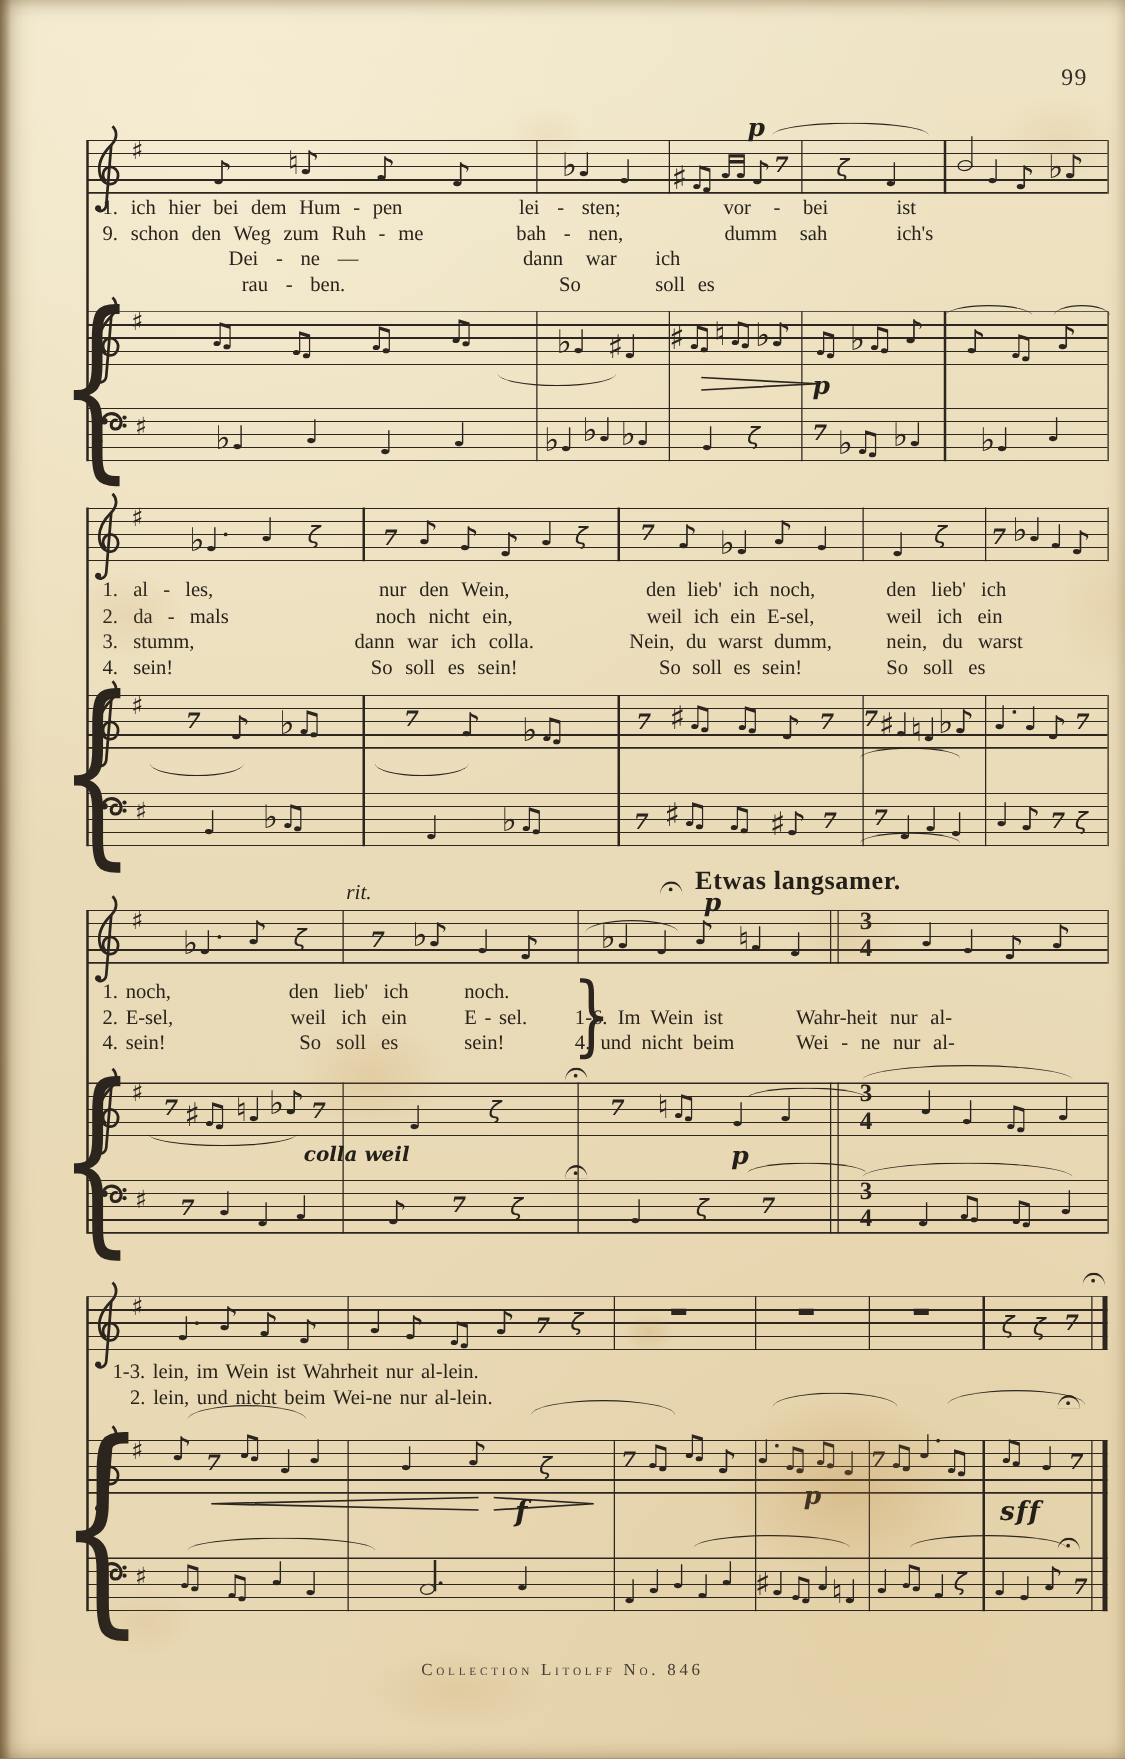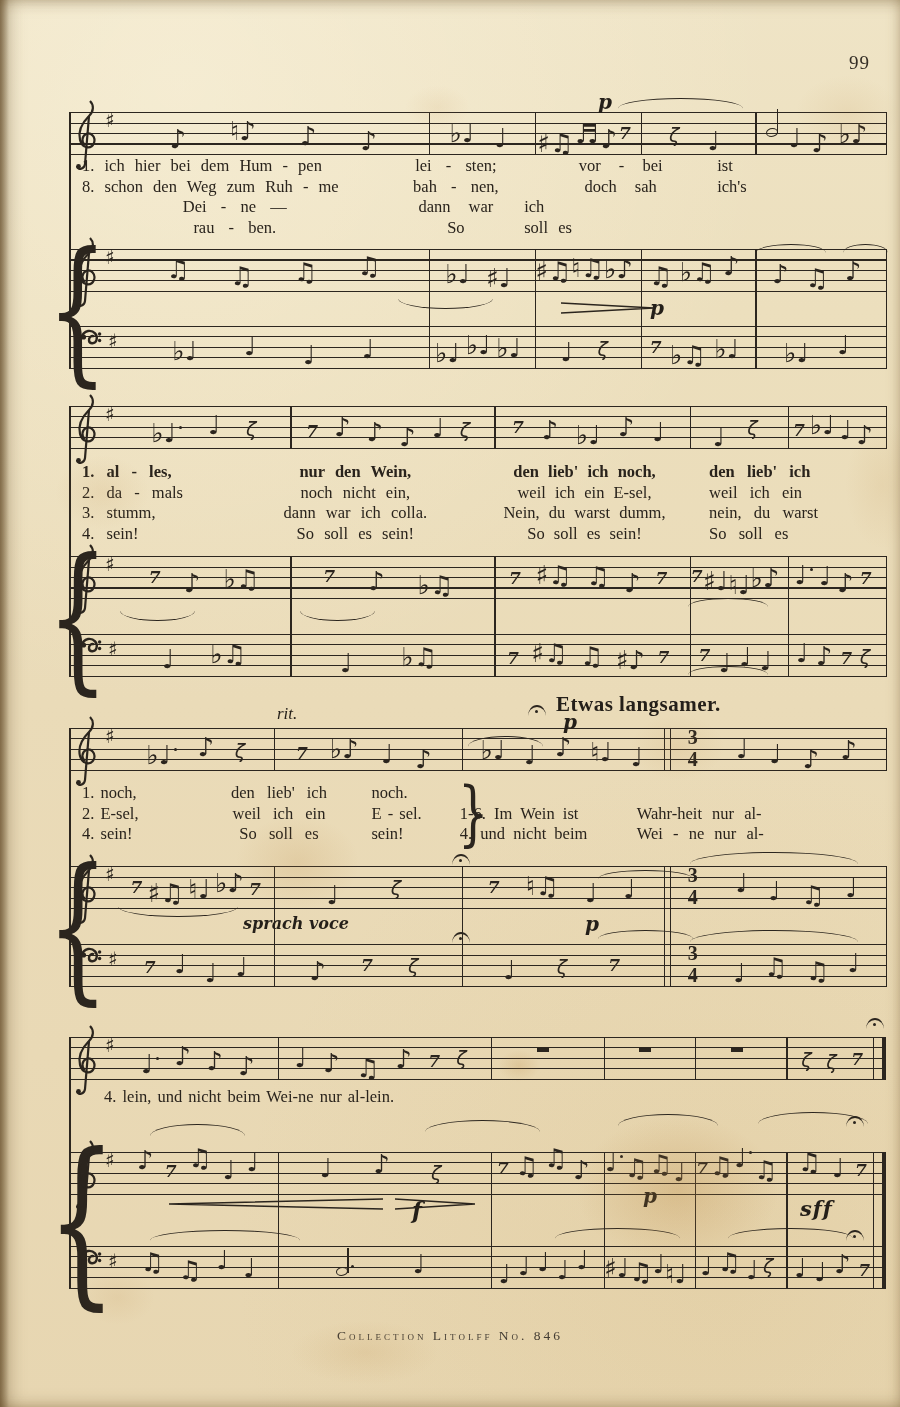--- a/index.html
+++ b/index.html
@@ -154,23 +154,23 @@
         <div class="vbar" style="left: 100%;"></div>
       </div>
       <div class="lyrics" style="top: 156px;">
         <div class="lyr-row" style="grid-template-columns: 38% 17% 24% 21%;">
           <span class="lyr-cell l ws6">1. ich hier bei dem Hum - pen</span>
           <span class="lyr-cell c ws10">lei - sten;</span>
           <span class="lyr-cell c ws14">vor - bei</span>
           <span class="lyr-cell l ws6">ist</span>
         </div>
         <div class="lyr-row" style="grid-template-columns: 38% 17% 24% 21%;">
-          <span class="lyr-cell l ws6">8. schon den Weg zum Ruh - me</span>
+          <span class="lyr-cell l ws6">9. schon den Weg zum Ruh - me</span>
           <span class="lyr-cell c ws10">bah - nen,</span>
-          <span class="lyr-cell c ws14">doch sah</span>
+          <span class="lyr-cell c ws14">dumm sah</span>
           <span class="lyr-cell l ws6">ich's</span>
         </div>
         <div class="lyr-row" style="grid-template-columns: 38% 17% 24% 21%;">
           <span class="lyr-cell c ws10">Dei - ne —</span>
           <span class="lyr-cell c ws14">dann war</span>
           <span class="lyr-cell l ws6">ich</span>
         </div>
         <div class="lyr-row" style="grid-template-columns: 38% 17% 24% 21%;">
           <span class="lyr-cell c ws10">rau - ben.</span>
           <span class="lyr-cell c ws14">So</span>
@@ -381,21 +381,21 @@
             <span class="nt">♪</span>
           </span>
         </div>
         <div class="vbar" style="left: 27%;"></div>
         <div class="vbar" style="left: 52%;"></div>
         <div class="vbar" style="left: 76%;"></div>
         <div class="vbar" style="left: 88%;"></div>
         <div class="vbar" style="left: 100%;"></div>
       </div>
       <div class="lyrics" style="top: 462px;">
-        <div class="lyr-row" style="grid-template-columns: 21% 26% 31% 22%; font-weight: bold;">
+        <div class="lyr-row" style="grid-template-columns: 21% 26% 31% 22%;">
           <span class="lyr-cell l ws8">1. al - les,</span>
           <span class="lyr-cell c ws6">nur den Wein,</span>
           <span class="lyr-cell c ws5">den lieb' ich noch,</span>
           <span class="lyr-cell l ws8">den lieb' ich</span>
         </div>
         <div class="lyr-row" style="grid-template-columns: 21% 26% 31% 22%;">
           <span class="lyr-cell l ws8">2. da - mals</span>
           <span class="lyr-cell c ws6">noch nicht ein,</span>
           <span class="lyr-cell c ws5">weil ich ein E-sel,</span>
           <span class="lyr-cell l ws8">weil ich ein</span>
@@ -758,21 +758,21 @@
         </div>
       </div>
       <div class="pbars" style="top: 866px; height: 121px;">
         <div class="pbar" style="left: 25%;"></div>
         <div class="pbar" style="left: 48%;"></div>
         <div class="pbar" style="left: 73.5%;"></div>
         <div class="pbar" style="left: 100%;"></div>
         <div class="pbar" style="left: 72.8%;"></div>
       </div>
       <div class="mark dyn" style="left: 563px; top: 710px;">p</div>
-      <div class="mark colla" style="left: 243px; top: 914px;">sprach voce</div>
+      <div class="mark colla" style="left: 243px; top: 914px;">colla weil</div>
       <div class="mark dyn" style="left: 585px; top: 912px;">p</div>
       <div class="slur" style="left: 468px; top: 736px; width: 75px; height: 12px;"></div>
       <div class="slur flip" style="left: 118px; top: 904px; width: 120px; height: 12px;"></div>
       <div class="slur" style="left: 598px; top: 870px; width: 95px; height: 10px;"></div>
       <div class="slur" style="left: 690px; top: 852px; width: 168px; height: 14px;"></div>
       <div class="slur" style="left: 598px; top: 930px; width: 95px; height: 10px;"></div>
       <div class="slur" style="left: 690px; top: 930px; width: 168px; height: 14px;"></div>
       <div class="ferm" style="left: 528px; top: 705px;"></div>
       <div class="ferm" style="left: 452px; top: 854px;"></div>
       <div class="ferm" style="left: 452px; top: 932px;"></div>
@@ -831,22 +831,25 @@
         </div>
         <div class="vbar" style="left: 25.5%;"></div>
         <div class="vbar" style="left: 51.6%;"></div>
         <div class="vbar" style="left: 65.4%;"></div>
         <div class="vbar" style="left: 76.6%;"></div>
         <div class="vbar" style="left: 87.8%;"></div>
         <div class="vbar" style="left: 98.4%;"></div>
         <div class="vbar thick" style="left: 99.5%;"></div>
       </div>
       <div class="lyrics" style="top: 1087px; width: 520px; left: 90px;">
+        <div class="lyr-row" style="grid-template-columns: 100%;">
+          <span class="lyr-cell l ws2">1-3. lein, im Wein ist Wahrheit nur al-lein.</span>
+        </div>
         <div class="lyr-row" style="grid-template-columns: 100%; padding-left: 14px;">
-          <span class="lyr-cell l ws2">4. lein, und nicht beim Wei-ne nur al-lein.</span>
+          <span class="lyr-cell l ws2">2. lein, und nicht beim Wei-ne nur al-lein.</span>
         </div>
       </div>
       <span class="brace" style="top: 1152px; height: 137px; font-size: 181px; line-height: 137px;">{</span>
       <div class="staff" style="top: 1152px;">
         <svg class="clef-svg" width="26" height="78" viewBox="0 0 26 78" style="left:3px;top:-16px">
           <path d="M17 5 C21 9 21 15 16 20 C8 28 5 36 7 44 C9 52 18 54 21 47 C23 41 18 36 13 38 C9 40 8 46 12 49" fill="none" stroke="#2b251e" stroke-width="2.2"></path>
           <path d="M16 20 L12 68 C11.5 73 5 75 4 70" fill="none" stroke="#2b251e" stroke-width="2.2"></path>
           <circle cx="5.5" cy="70.5" r="2.4" fill="#2b251e"></circle>
         </svg>
         <span class="keysig" style="left: 35px; top: -2px;">♯</span>

